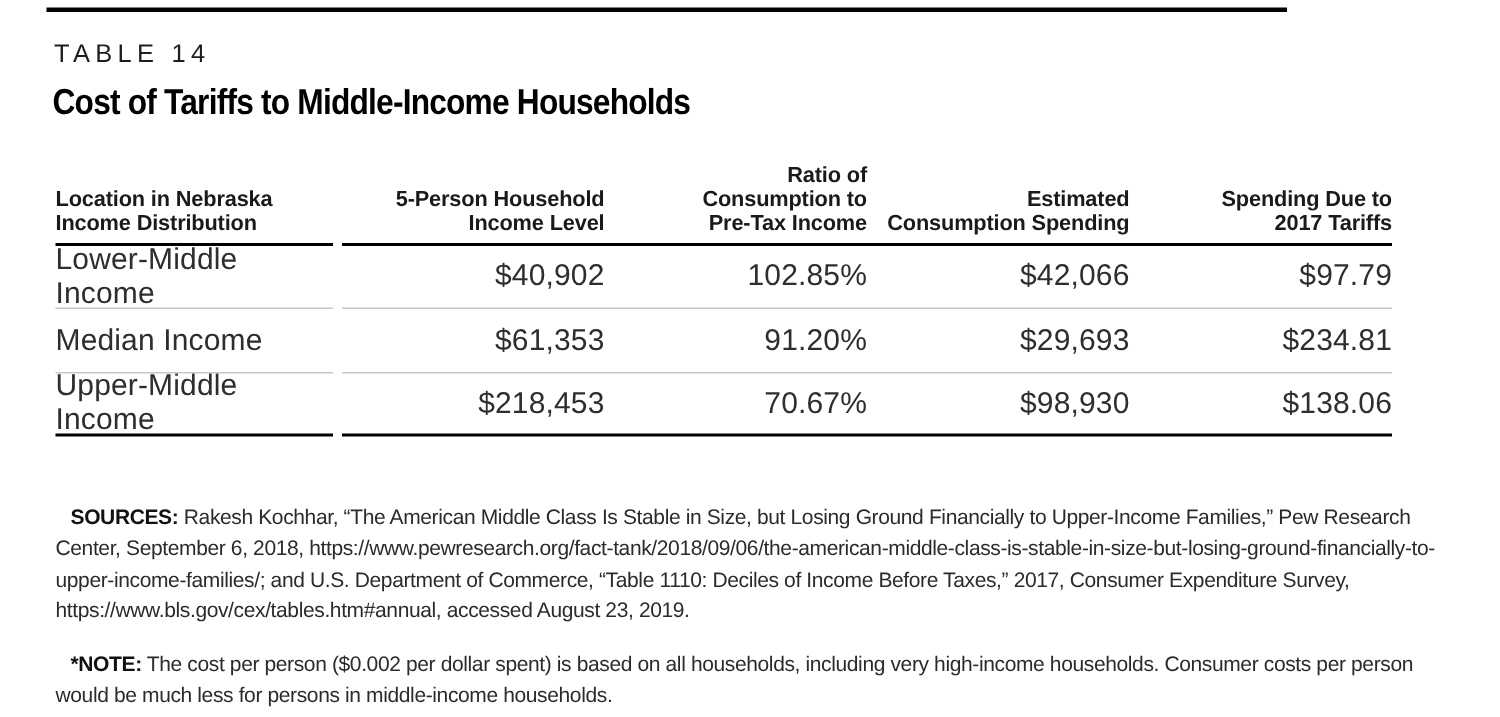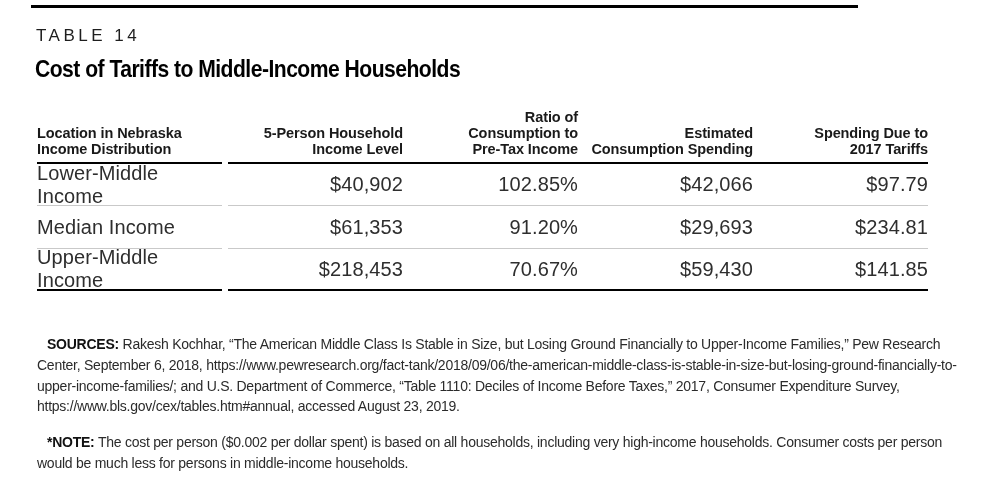--- a/index.html
+++ b/index.html
@@ -115,22 +115,22 @@
     <div class="sep">
       <div class="line-left"></div>
       <div class="line-right"></div>
     </div>
 
     <div class="trow r3">
       <div class="td c1">Upper-Middle Income</div>
       <div class="gap"></div>
       <div class="td cx">$218,453</div>
       <div class="td cx">70.67%</div>
-      <div class="td cx">$59,430</div>
-      <div class="td cx">$141.85</div>
+      <div class="td cx">$98,930</div>
+      <div class="td cx">$138.06</div>
     </div>
 
     <div class="rule">
       <div class="line-left"></div>
       <div class="line-right"></div>
     </div>
 
   </div>
 
   <p class="notes sources-block"><b>SOURCES:</b>

